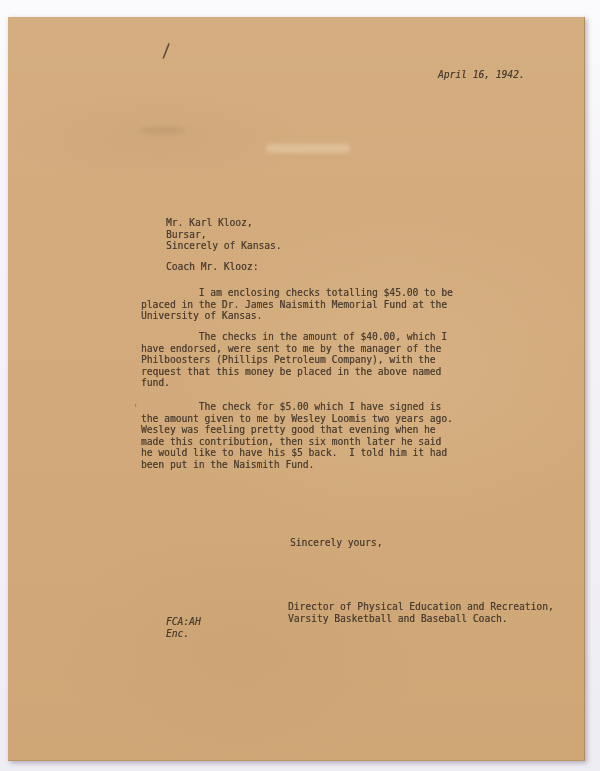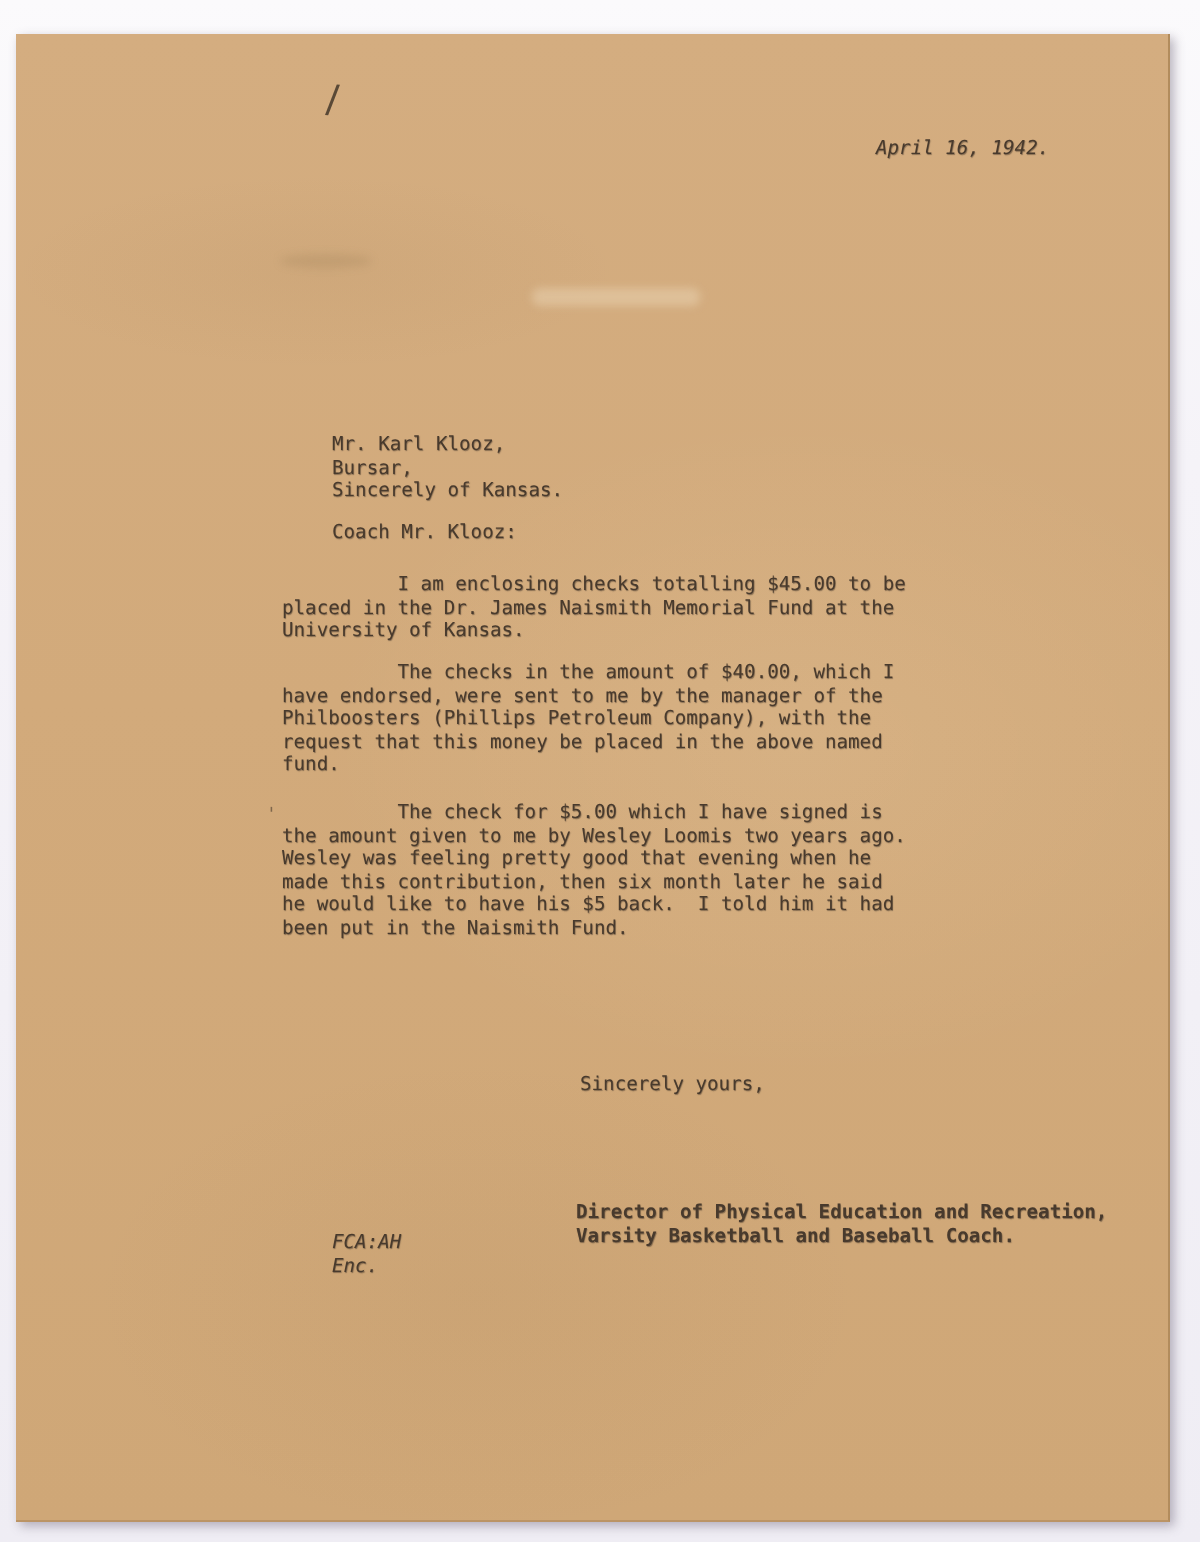--- a/index.html
+++ b/index.html
@@ -35,21 +35,21 @@
     text-shadow:0.3px 0.3px 0.5px rgba(72,58,45,0.55);
   }
   .date{left:430px;top:52px;font-style:italic;}
   .recipient{left:158px;top:200px;}
   .salutation{left:158px;top:244px;}
   .p1{left:133px;top:270px;}
   .p2{left:133px;top:314px;}
   .p3{left:133px;top:384px;}
   .p4{left:133px;top:464px;}
   .closing{left:282px;top:520px;}
-  .signature{left:280px;top:584px;font-weight:bold;}
+  .signature{left:280px;top:584px;}
   .initials{left:158px;top:599px;font-style:italic;}
   .pen{
     position:absolute;left:155px;top:22px;
     font-family:"DejaVu Sans", sans-serif;
     font-size:19px;color:#45382a;
     transform:rotate(4deg);
     opacity:0.85;
   }
   .stray{
     position:absolute;left:125px;top:386px;

